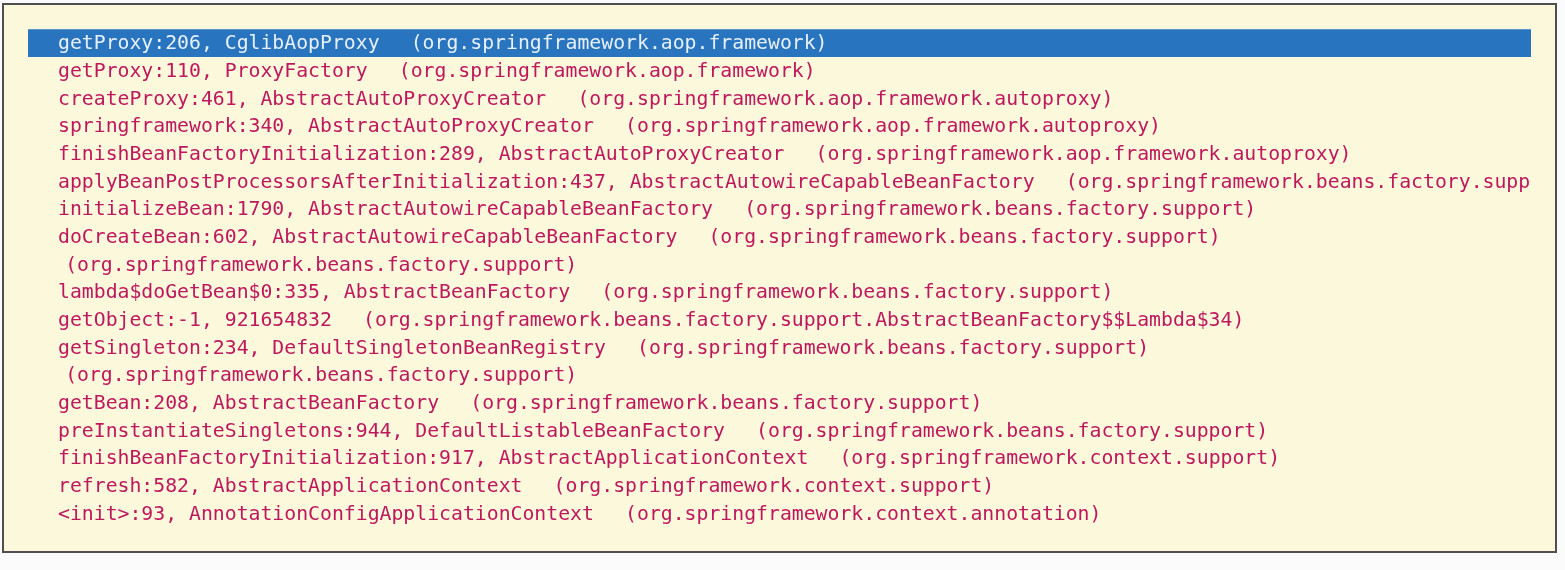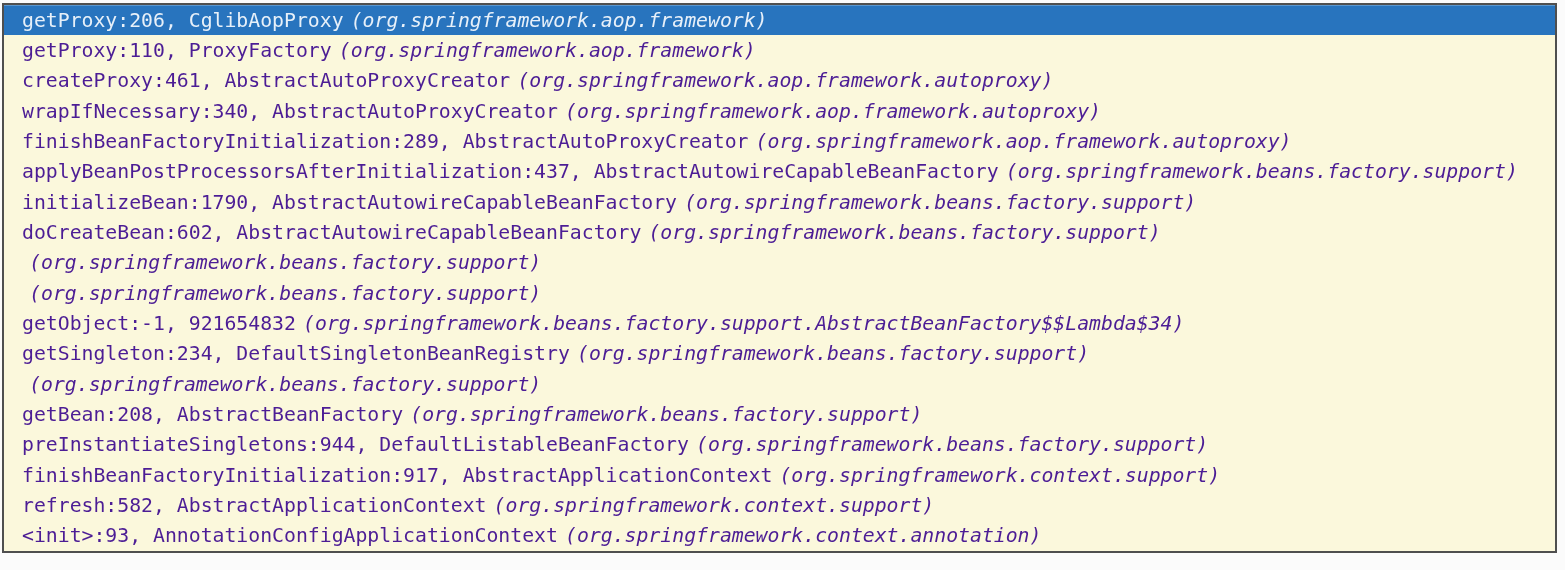--- a/index.html
+++ b/index.html
@@ -1,15 +1,15 @@
 <!DOCTYPE html>
 <html><head>
 <meta charset="utf-8">
 <style>
-  * { margin: 0; padding: 0; box-sizing: border-box; }
+  * { margin: 0; padding: 12px; box-sizing: border-box; }
   html, body {
     width: 1565px; height: 570px;
     background: #fbfbfb;
     font-family: "DejaVu Sans Mono", "Liberation Mono", monospace;
     overflow: hidden;
   }
   .frames-panel {
     position: absolute;
     left: 2px; top: 3px;
     width: 1555px; height: 550px;
@@ -24,33 +24,32 @@
   }
   .frame-row {
     flex: 1 1 auto;
     height: 30.33px;
     display: flex;
     align-items: center;
     padding-left: 18px;
     white-space: pre;
     overflow: hidden;
     font-size: 19.8px;
-    color: #4c1d95;
+    color: #be185d;
     cursor: default;
   }
   .frame-row.selected {
     background: #2874be;
     color: #e7f0f9;
     box-shadow: inset 0 1px 0 #5b97cf;
   }
   .frame-location {
     font-style: normal;
   }
   .frame-package {
-    font-style: italic;
     margin-left: 0.6ch;
   }
 </style>
 </head>
 <body>
 
 <div class="frames-panel">
   <div class="frames-list">
 
     <div class="frame-row selected">
@@ -62,21 +61,21 @@
       <span class="frame-location">getProxy:110, ProxyFactory</span>
       <span class="frame-package">(org.springframework.aop.framework)</span>
     </div>
 
     <div class="frame-row">
       <span class="frame-location">createProxy:461, AbstractAutoProxyCreator</span>
       <span class="frame-package">(org.springframework.aop.framework.autoproxy)</span>
     </div>
 
     <div class="frame-row">
-      <span class="frame-location">wrapIfNecessary:340, AbstractAutoProxyCreator</span>
+      <span class="frame-location">springframework:340, AbstractAutoProxyCreator</span>
       <span class="frame-package">(org.springframework.aop.framework.autoproxy)</span>
     </div>
 
     <div class="frame-row">
       <span class="frame-location">finishBeanFactoryInitialization:289, AbstractAutoProxyCreator</span>
       <span class="frame-package">(org.springframework.aop.framework.autoproxy)</span>
     </div>
 
     <div class="frame-row">
       <span class="frame-location">applyBeanPostProcessorsAfterInitialization:437, AbstractAutowireCapableBeanFactory</span>
@@ -91,20 +90,21 @@
     <div class="frame-row">
       <span class="frame-location">doCreateBean:602, AbstractAutowireCapableBeanFactory</span>
       <span class="frame-package">(org.springframework.beans.factory.support)</span>
     </div>
 
     <div class="frame-row">
       <span class="frame-package">(org.springframework.beans.factory.support)</span>
     </div>
 
     <div class="frame-row">
+      <span class="frame-location">lambda$doGetBean$0:335, AbstractBeanFactory</span>
       <span class="frame-package">(org.springframework.beans.factory.support)</span>
     </div>
 
     <div class="frame-row">
       <span class="frame-location">getObject:-1, 921654832</span>
       <span class="frame-package">(org.springframework.beans.factory.support.AbstractBeanFactory$$Lambda$34)</span>
     </div>
 
     <div class="frame-row">
       <span class="frame-location">getSingleton:234, DefaultSingletonBeanRegistry</span>

